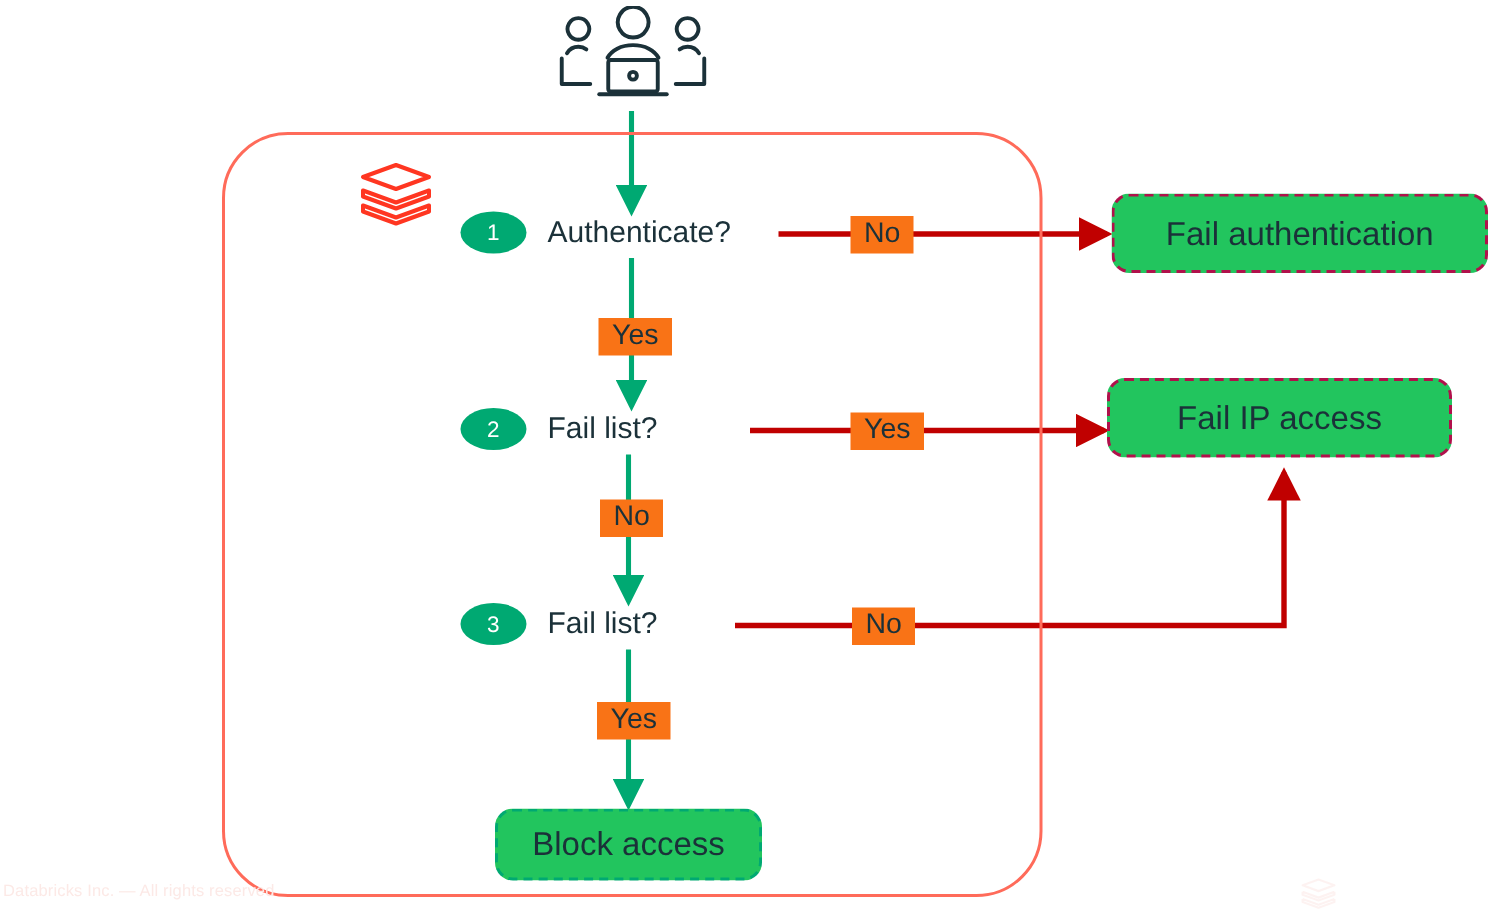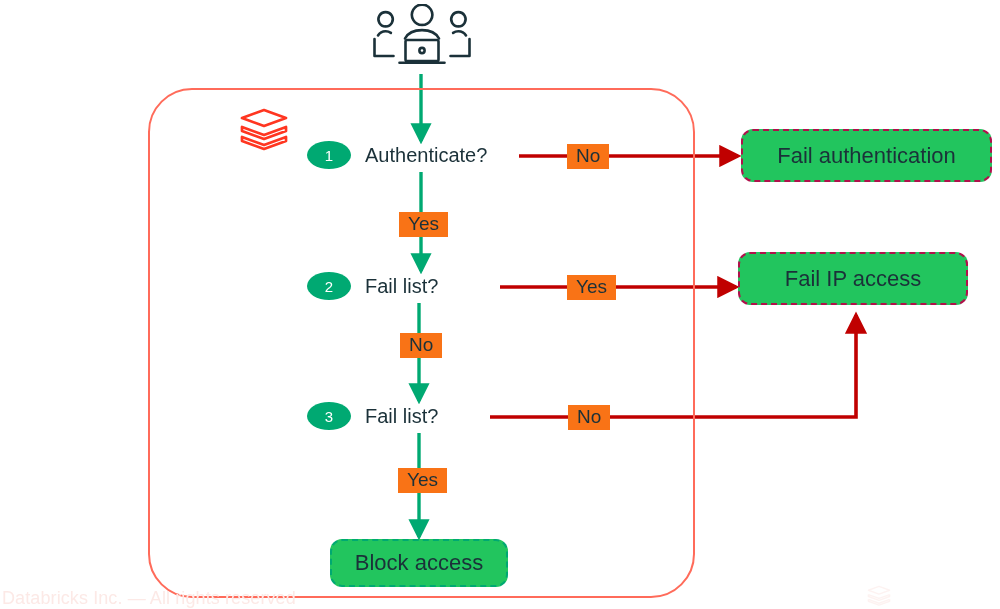--- a/index.html
+++ b/index.html
@@ -65,21 +65,21 @@
     white-space:nowrap;
     background:#22c55e;
   }
   .term-fail{border:2px dashed #B0114B;}
   .term-allow{border:2px dashed #00A972;}
   
   #flow-lines{left:0;top:0;width:1000px;height:609px;pointer-events:none;}
   
   #watermark-text{
     left:2px;top:588px;
-    font-size:18px;
+    font-size:11px;
     color:#FCE9E6;
     white-space:nowrap;
     letter-spacing:0.1px;
   }
   #watermark-logo{left:866px;top:584px;width:26px;height:24px;opacity:.55;}
 </style>
 </head>
 <body>
 
 <div id="stage">

